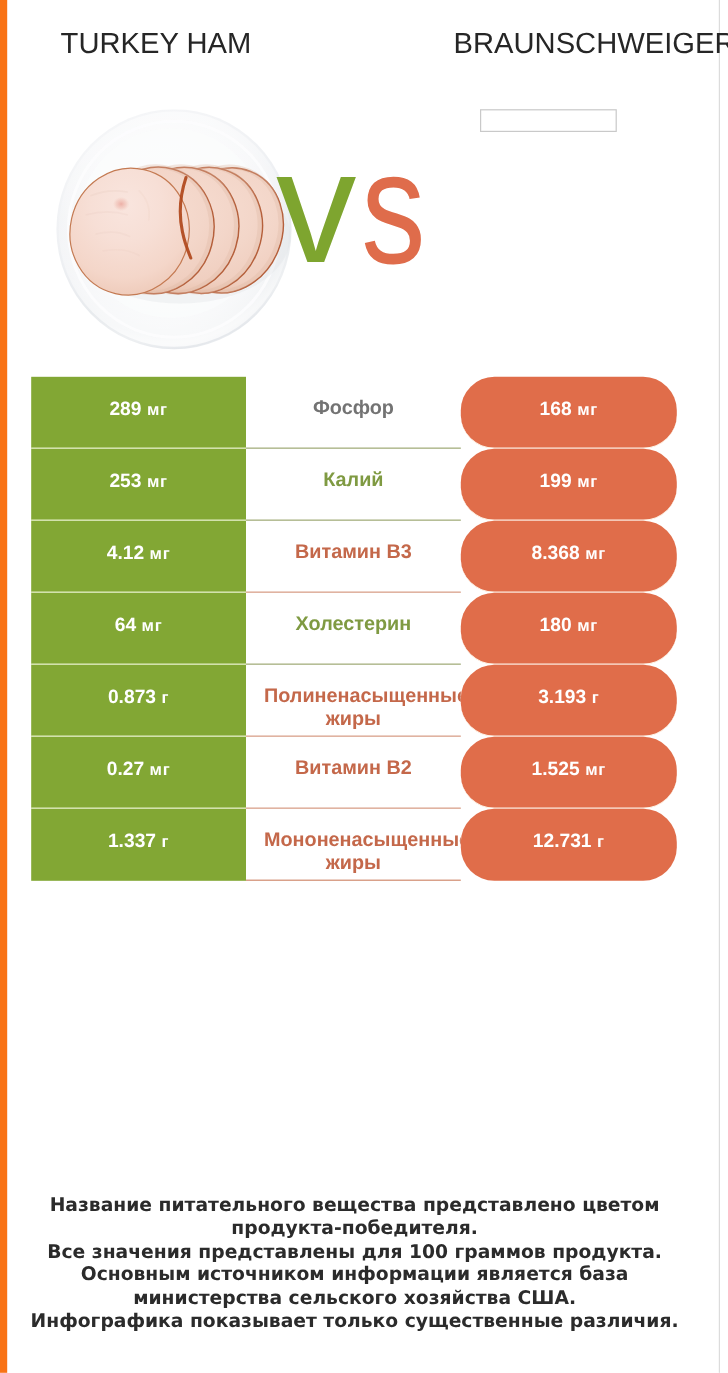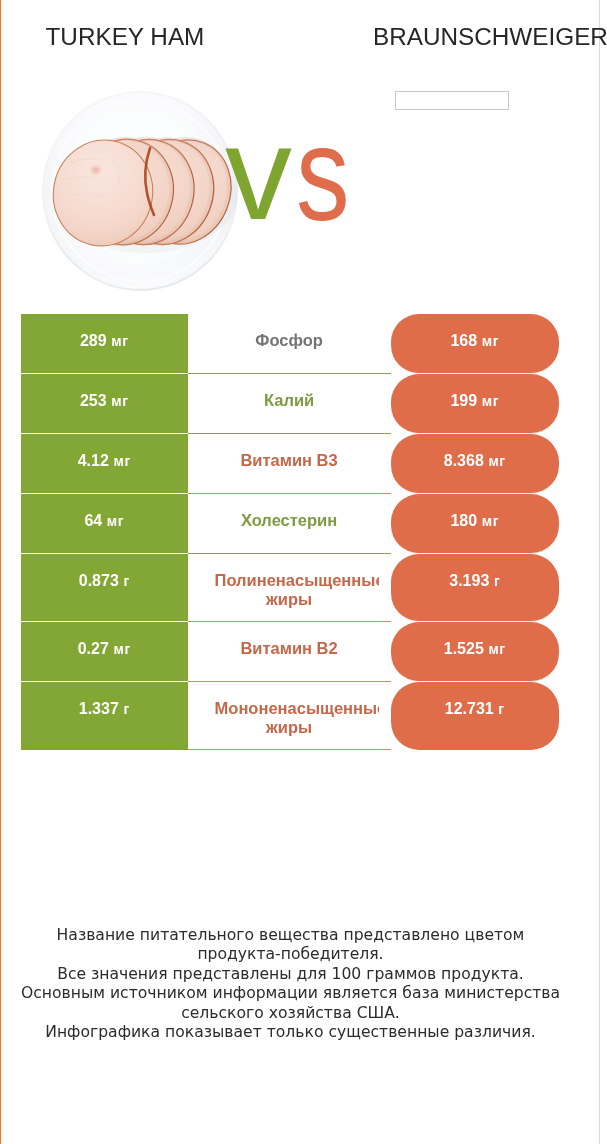--- a/index.html
+++ b/index.html
@@ -1,50 +1,50 @@
 <!DOCTYPE html>
 <html><head>
 <meta charset="utf-8">
 <title>Turkey ham vs Braunschweiger</title>
 <style>
   html,body{margin:0;padding:0;background:#fff;}
   body{width:607px;height:1144px;overflow:hidden;font-family:"DejaVu Sans",sans-serif;
        -webkit-font-smoothing:antialiased;}
   .page{position:absolute;left:0;top:0;width:600px;height:1144px;box-sizing:border-box;
-        border-left:1px solid #f97316;border-right:1px solid #dcdcdc;background:#fff;}
+        border-left:6px solid #f97316;border-right:1px solid #dcdcdc;background:#fff;}
   .title{position:absolute;font-family:"Liberation Sans",sans-serif;font-weight:400;
          font-size:24.3px;color:#262626;letter-spacing:0;white-space:nowrap;line-height:28px;}
   .title.left{left:44.5px;top:23px;}
   .title.right{left:372px;top:23px;}
   .plate{position:absolute;left:40px;top:91px;}
   .vs{position:absolute;left:0;top:0;width:580px;height:300px;
       font-family:"Liberation Sans",sans-serif;font-weight:400;line-height:1;}
   .vs .v{position:absolute;left:224px;top:106px;font-size:134px;color:#7ea52f;}
   .vs .s{position:absolute;left:295px;top:107px;font-size:134px;color:#df6c4b;
          display:inline-block;transform:scaleX(0.80);transform-origin:left top;}
   .placeholder{position:absolute;left:394px;top:91px;width:114px;height:19px;
                border:1px solid #c9c9c9;background:#fff;box-sizing:border-box;}
   table.cmp{position:absolute;left:20px;top:314px;border-collapse:separate;border-spacing:0;width:538px;}
-  td{height:60px;padding:12px;text-align:center;vertical-align:middle;box-sizing:border-box;}
+  td{height:60px;padding:0;text-align:center;vertical-align:middle;box-sizing:border-box;}
   td.l{background:#82a734;color:#fff;width:179px;border-bottom:1px solid #fbffe6;
        vertical-align:top;padding-top:17.5px;line-height:18px;}
   td.r{background:#e06d4a;color:#fff;width:180px;border-bottom:1px solid #fef3e6;
        vertical-align:top;padding-top:17.5px;line-height:18px;border-radius:28px;}
   td.m{background:#fff;width:179px;font-family:"Liberation Sans",sans-serif;
        font-weight:bold;font-size:16.5px;line-height:19px;vertical-align:top;padding-top:17px;}
   td.m .clip{width:179px;overflow:hidden;}
   td.m .lbl{width:149px;margin:0 auto;text-align:center;}
   tr:last-child td.l,tr:last-child td.r{border-bottom:none;}
   td.m.wl{border-bottom:1px solid #8e9b5e;}
   td.m.wr{border-bottom:1px solid #d08b6e;}
   .num{font-family:"Liberation Sans",sans-serif;font-size:16px;font-weight:bold;}
   .unit{font-family:"Liberation Sans",sans-serif;font-size:14px;font-weight:bold;
         letter-spacing:0.6px;margin-left:-0.5px;}
-  .footer{position:absolute;left:17px;top:926px;width:545px;text-align:center;
-          font-family:"DejaVu Sans",sans-serif;font-weight:400;
+  .footer{position:absolute;left:17px;top:995px;width:545px;text-align:center;
+          font-family:"DejaVu Sans",sans-serif;font-weight:700;
           font-size:15.6px;color:#2b2b2b;line-height:19.4px;}
 </style>
 </head>
 <body>
 
 <div class="page">
   <div class="titles">
     <div class="title left">TURKEY HAM</div>
     <div class="title right">BRAUNSCHWEIGER</div>
   </div>

